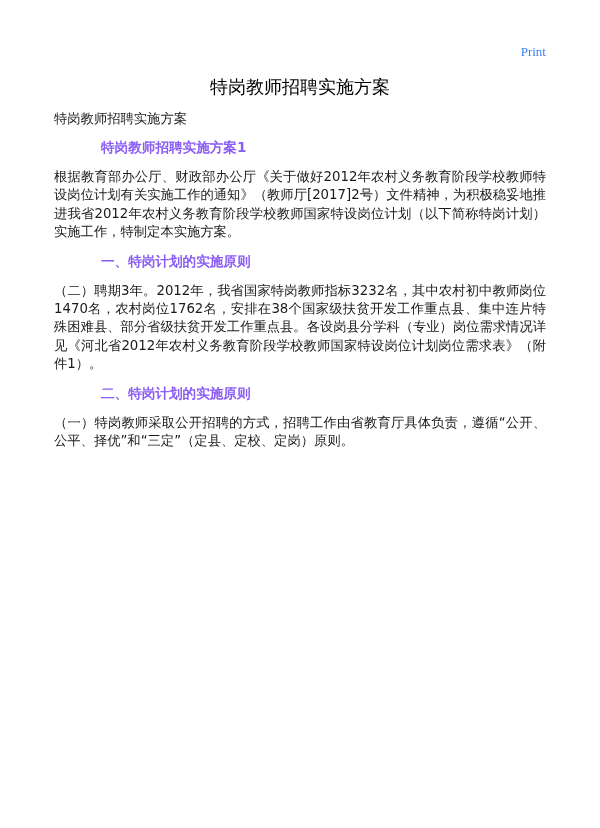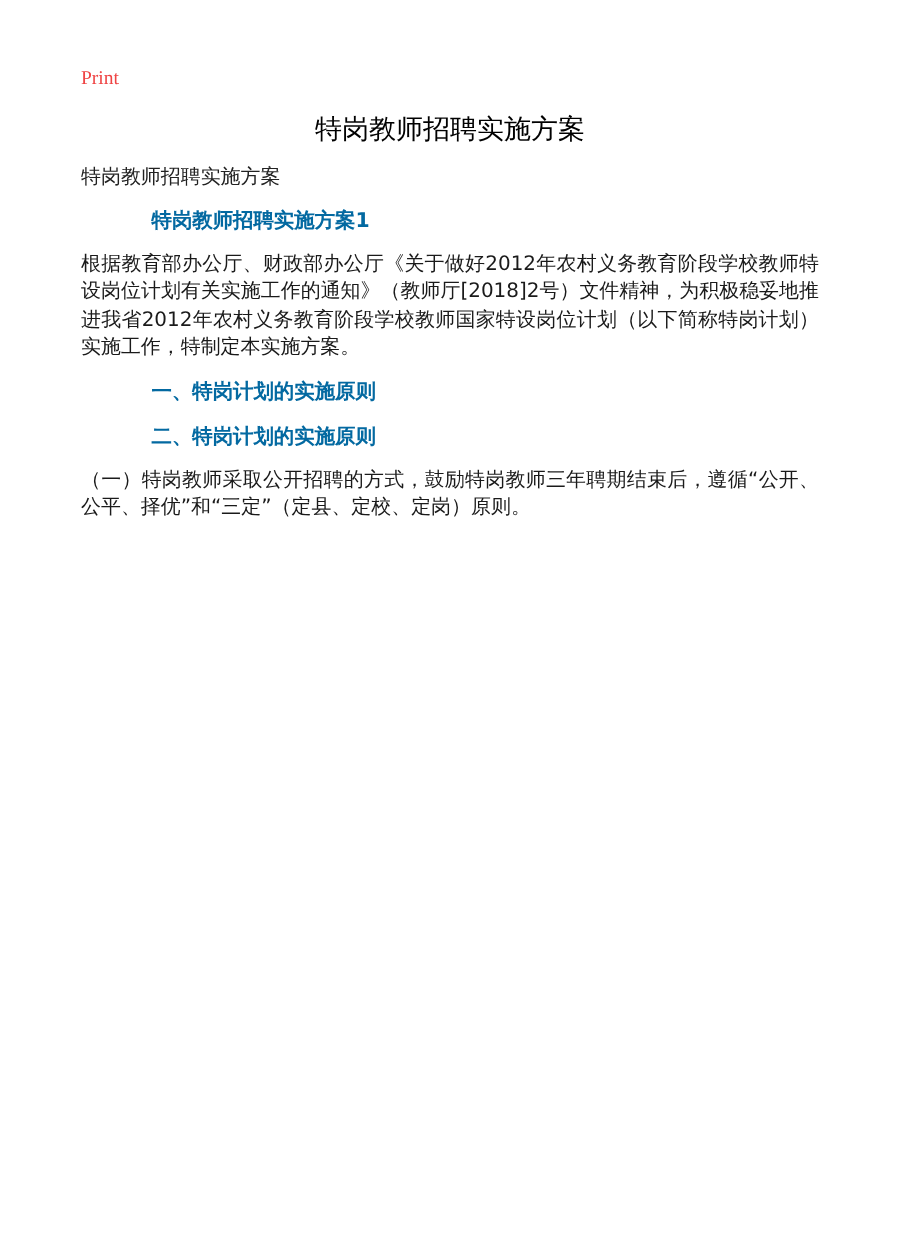--- a/index.html
+++ b/index.html
@@ -1,28 +1,29 @@
 <!DOCTYPE html>
 <html><head>
   <meta charset="utf-8">
   <style>
     html, body { margin: 0; padding: 0; background: #ffffff; }
     body { width: 600px; height: 828px; overflow: hidden; position: relative; color: #111; }
     .page { position: absolute; left: 54px; top: 44px; width: 492px; }
-    .print-link { font-family: "Liberation Serif", serif; font-size: 13px; color: #ef4444; line-height: 16px; margin: 0 0 14px 0; }
+    .print-link { font-family: "Liberation Serif", serif; font-size: 13px; color: #3b82f6; line-height: 16px; margin: 0 0 14px 0; text-align: right; }
     .doc-title { font-family: "DejaVu Sans", sans-serif; font-size: 18px; font-weight: normal; text-align: center; margin: 0 0 10px 0; line-height: 26px; color: #000; }
     .subtitle { font-family: "DejaVu Sans", sans-serif; font-size: 13.3px; line-height: 18px; margin: 0 0 10px 0; color: #222; }
     p { font-family: "DejaVu Sans", sans-serif; font-size: 13.3px; line-height: 18.4px; margin: 0 0 10px 0; color: #1a1a1a; word-break: break-all; text-align: justify; }
-    h3 { font-family: "DejaVu Sans", sans-serif; font-size: 13.6px; font-weight: bold; line-height: 18px; margin: 4px 0 12px 0; color: #0369a1; padding-left: 47px; }
+    h3 { font-family: "DejaVu Sans", sans-serif; font-size: 13.6px; font-weight: bold; line-height: 18px; margin: 4px 0 12px 0; color: #8b5cf6; padding-left: 47px; }
   </style>
 </head>
 <body>
 
 <div class="page">
   <div class="print-link">Print</div>
   <h1 class="doc-title">特岗教师招聘实施方案</h1>
   <div class="subtitle">特岗教师招聘实施方案</div>
   <h3>特岗教师招聘实施方案1</h3>
-  <p>根据教育部办公厅、财政部办公厅《关于做好2012年农村义务教育阶段学校教师特设岗位计划有关实施工作的通知》（教师厅[2018]2号）文件精神，为积极稳妥地推进我省2012年农村义务教育阶段学校教师国家特设岗位计划（以下简称特岗计划）实施工作，特制定本实施方案。</p>
+  <p>根据教育部办公厅、财政部办公厅《关于做好2012年农村义务教育阶段学校教师特设岗位计划有关实施工作的通知》（教师厅[2017]2号）文件精神，为积极稳妥地推进我省2012年农村义务教育阶段学校教师国家特设岗位计划（以下简称特岗计划）实施工作，特制定本实施方案。</p>
   <h3>一、特岗计划的实施原则</h3>
+  <p>（二）聘期3年。2012年，我省国家特岗教师指标3232名，其中农村初中教师岗位1470名，农村岗位1762名，安排在38个国家级扶贫开发工作重点县、集中连片特殊困难县、部分省级扶贫开发工作重点县。各设岗县分学科（专业）岗位需求情况详见《河北省2012年农村义务教育阶段学校教师国家特设岗位计划岗位需求表》（附件1）。</p>
   <h3>二、特岗计划的实施原则</h3>
-  <p>（一）特岗教师采取公开招聘的方式，鼓励特岗教师三年聘期结束后，遵循“公开、公平、择优”和“三定”（定县、定校、定岗）原则。</p>
+  <p>（一）特岗教师采取公开招聘的方式，招聘工作由省教育厅具体负责，遵循“公开、公平、择优”和“三定”（定县、定校、定岗）原则。</p>
 </div>
 
 </body></html>

